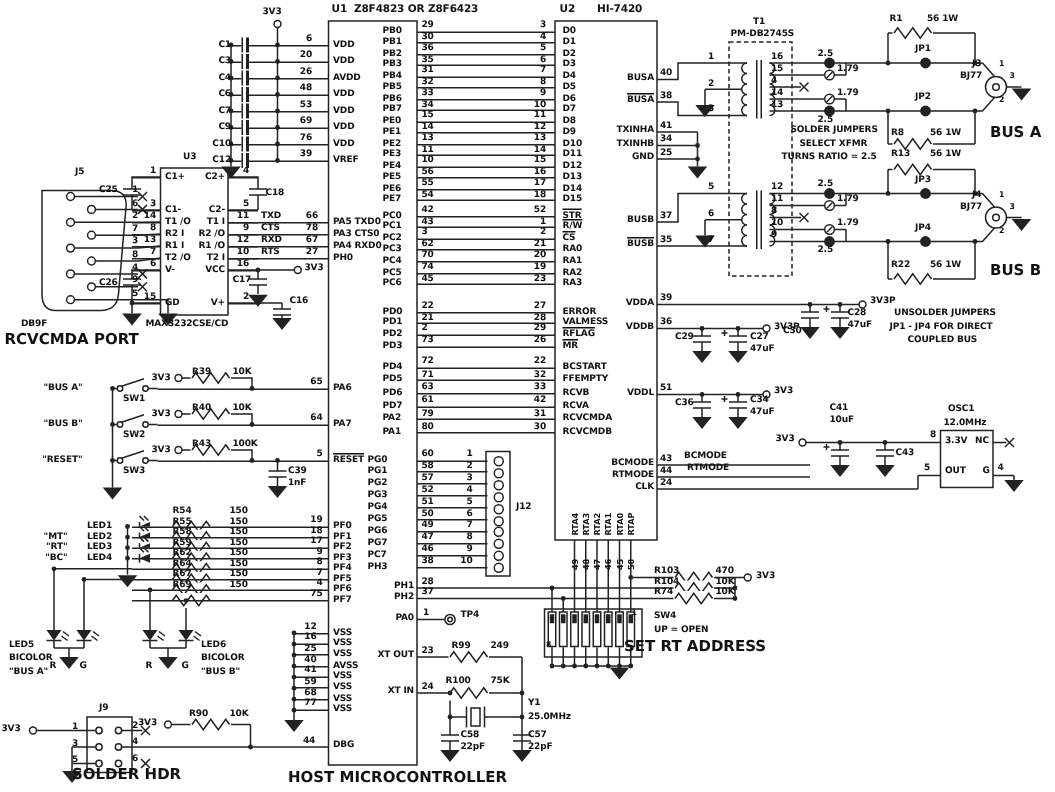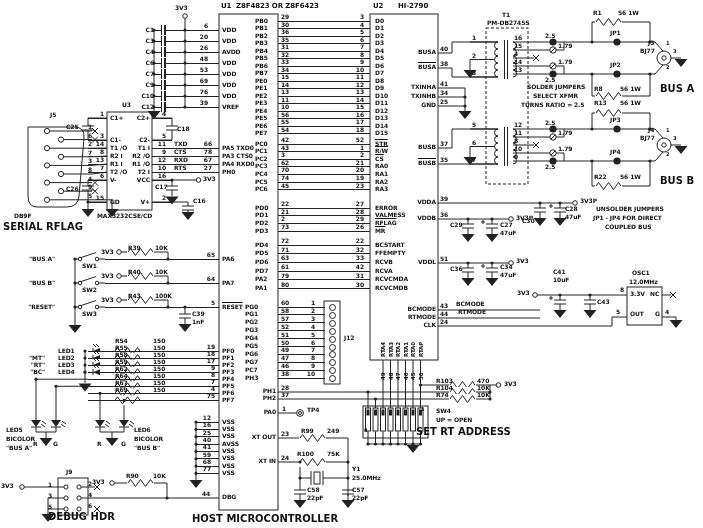--- a/index.html
+++ b/index.html
@@ -1182,24 +1182,24 @@
       <div style="top: 399px;">
         <span class="rd">R74</span>
         <span class="rv">10K</span>
       </div>
     </div>
 
 <span class="L" style="left:175px;top:5px">3V3</span>
 <span class="L md" style="left:221px;top:3px">U1</span>
 <span class="L md" style="left:236px;top:3px">Z8F4823 OR Z8F6423</span>
 <span class="L md" style="left:373px;top:3px">U2</span>
-<span class="L md" style="left:398px;top:3px">HI-2790</span>
+<span class="L md" style="left:398px;top:3px">HI-7420</span>
 <span class="L" style="left:50px;top:112px">J5</span>
 <span class="L" style="left:14px;top:213px">DB9F</span>
-<span class="L big" style="left:3px;top:222px">SERIAL RFLAG</span>
+<span class="L big" style="left:3px;top:222px">RCVCMDA PORT</span>
 <span class="L" style="left:122px;top:102px">U3</span>
 <span class="L" style="left:97px;top:213px">MAX3232CSE/CD</span>
 <span class="L" style="left:66px;top:124px">C25</span>
 <span class="L" style="left:177px;top:126px">C18</span>
 <span class="L" style="left:66px;top:186px">C26</span>
 <span class="L" style="left:155px;top:184px">C17</span>
 <span class="L" style="left:193px;top:198px">C16</span>
 <span class="L" style="left:203px;top:176px">3V3</span>
 <span class="L" style="left:192px;top:311px">C39</span>
 <span class="L" style="left:192px;top:319px">1nF</span>
@@ -1219,21 +1219,21 @@
 <span class="L r" style="left:44px;top:482px;width:8px">1</span>
 <span class="L r" style="left:44px;top:493px;width:8px">3</span>
 <span class="L r" style="left:44px;top:504px;width:8px">5</span>
 <span class="L" style="left:88px;top:481px">2</span>
 <span class="L" style="left:88px;top:492px">4</span>
 <span class="L" style="left:88px;top:503px">6</span>
 <span class="L" style="left:1px;top:483px">3V3</span>
 <span class="L" style="left:92px;top:479px">3V3</span>
 <span class="L" style="left:126px;top:473px">R90</span>
 <span class="L" style="left:153px;top:473px">10K</span>
-<span class="L big" style="left:48px;top:512px">DEBUG HDR</span>
+<span class="L big" style="left:48px;top:512px">SOLDER HDR</span>
 <span class="L" style="left:202px;top:491px">44</span>
 <span class="L" style="left:222px;top:494px">DBG</span>
 <span class="L big" style="left:192px;top:514px">HOST MICROCONTROLLER</span>
 
 <span class="L r" style="left:240px;top:434px;width:36px">XT OUT</span>
 <span class="L" style="left:281px;top:431px">23</span>
 <span class="L r" style="left:240px;top:458px;width:36px">XT IN</span>
 <span class="L" style="left:281px;top:455px">24</span>
 <span class="L" style="left:301px;top:428px">R99</span>
 <span class="L" style="left:327px;top:428px">249</span>

